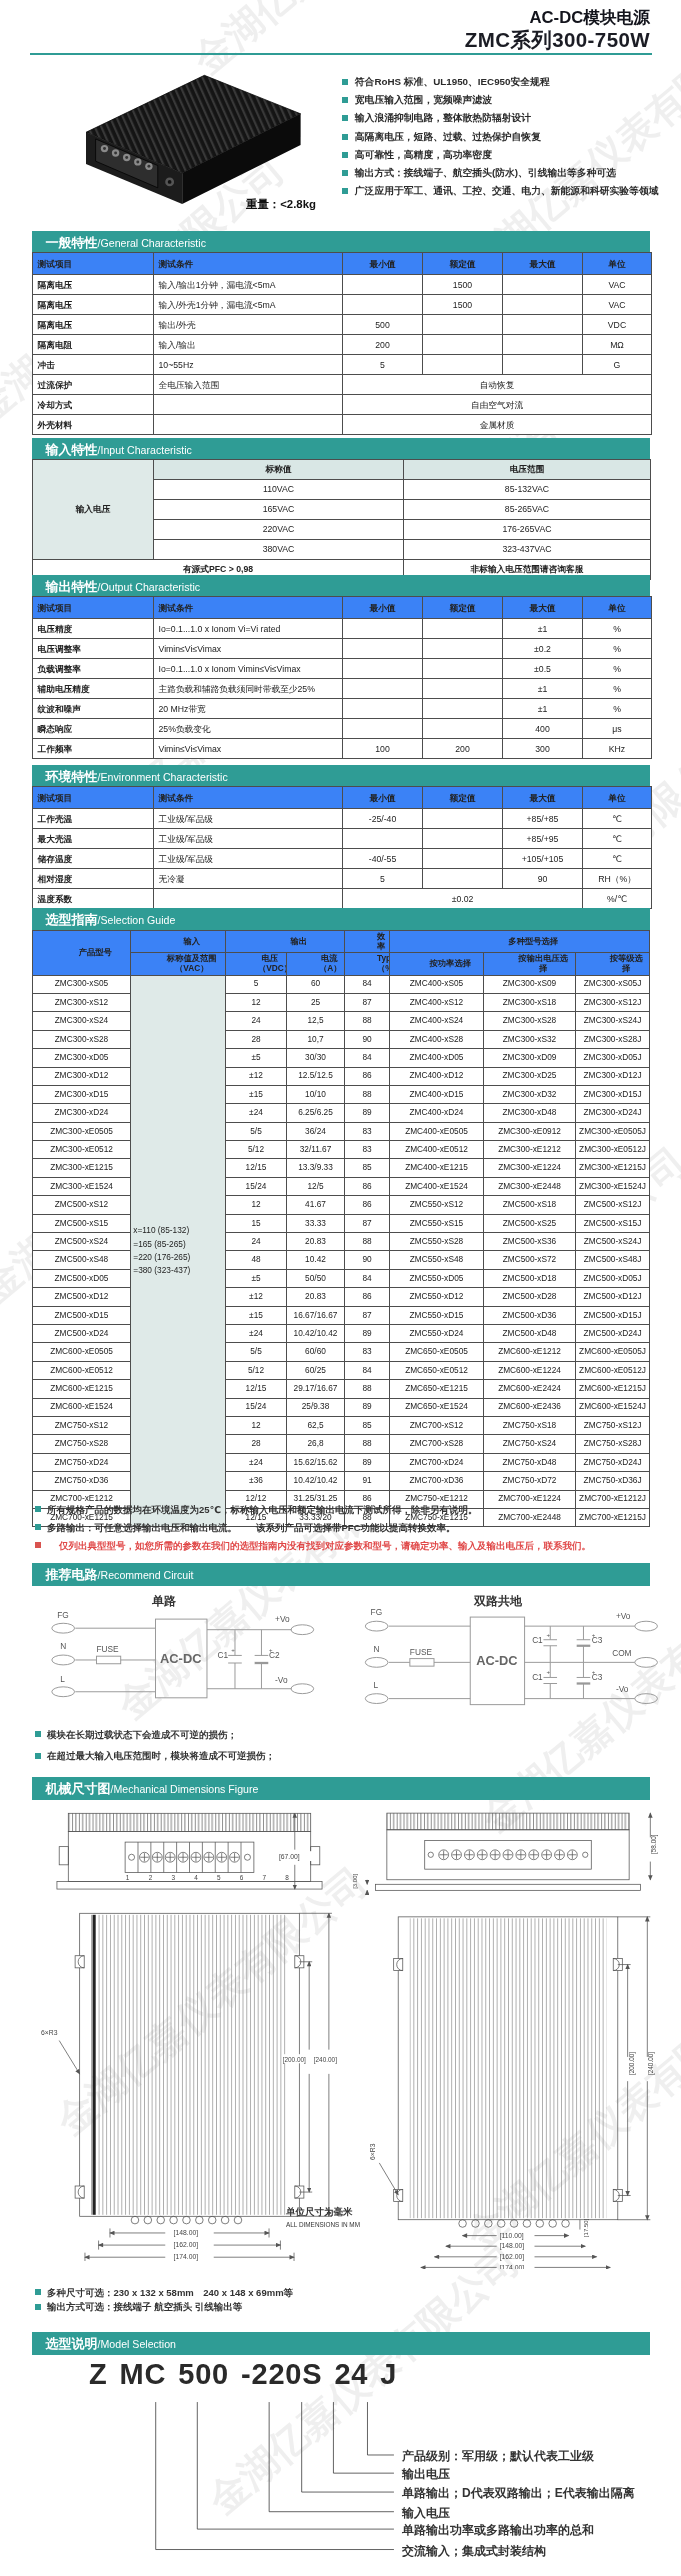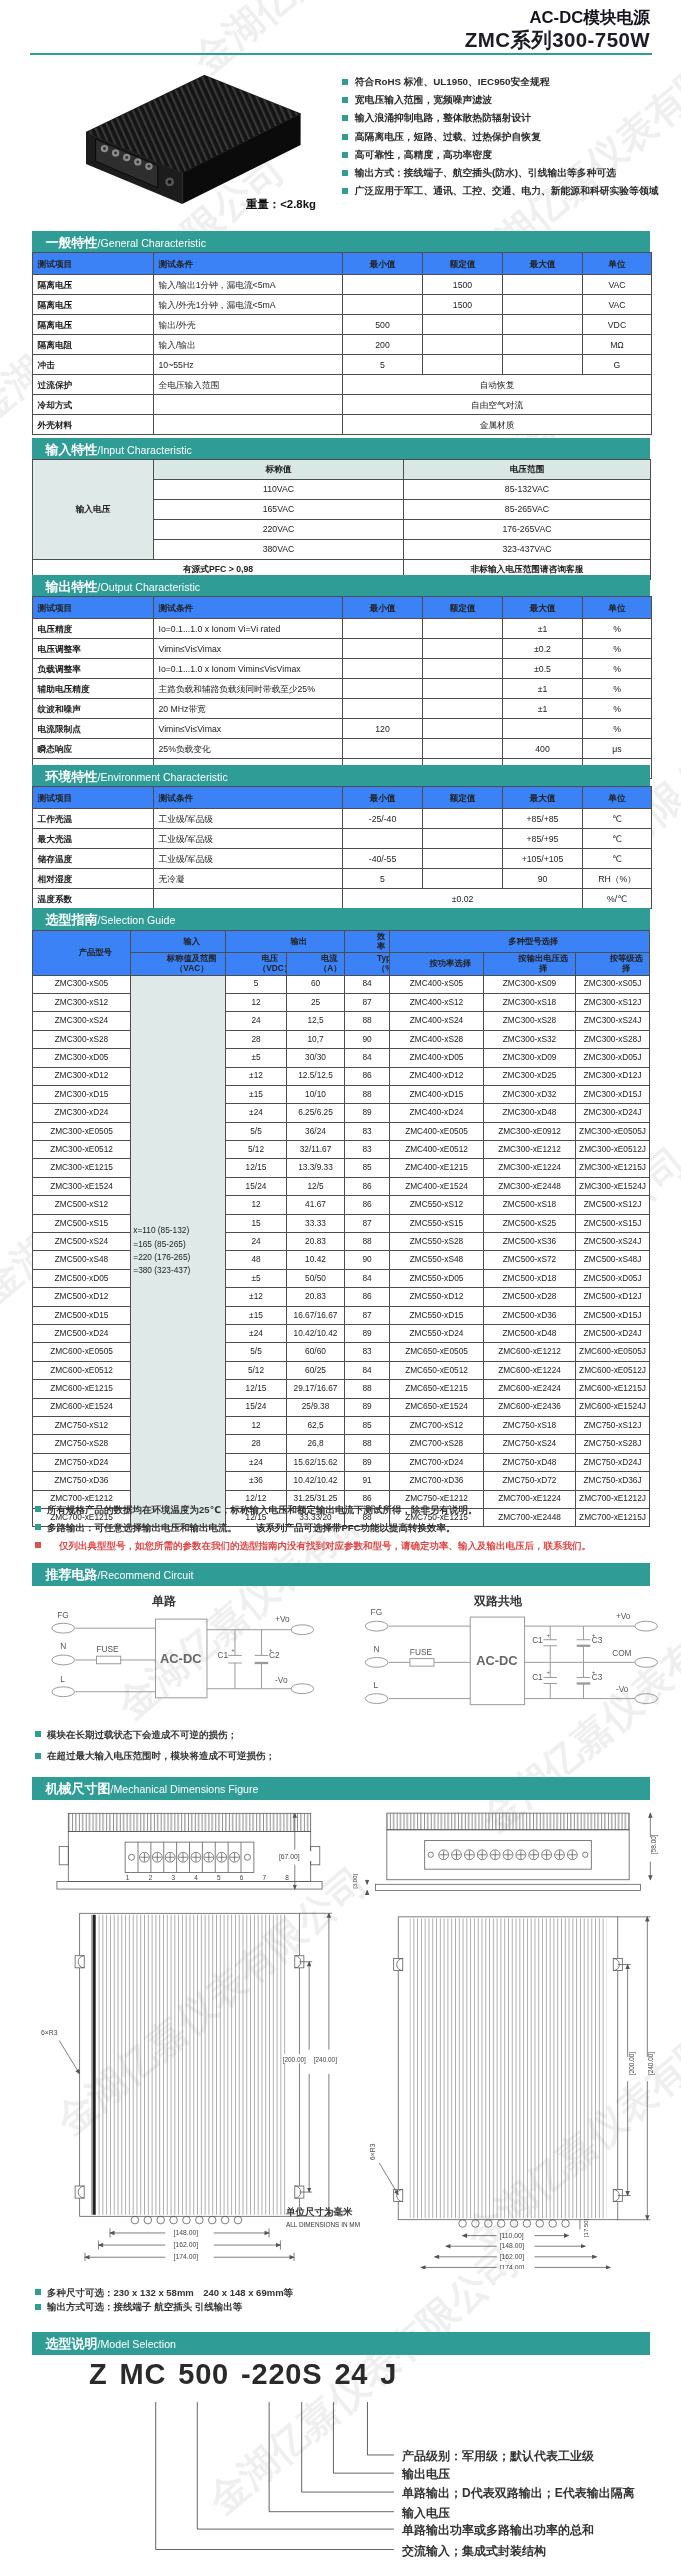--- a/index.html
+++ b/index.html
@@ -327,28 +327,20 @@
         </tr>
         <tr>
           <td>纹波和噪声</td>
           <td>20 MHz带宽</td>
           <td></td>
           <td></td>
           <td>±1</td>
           <td>%</td>
         </tr>
         <tr>
-          <td>电流限制点</td>
-          <td>Vimin≤Vi≤Vimax</td>
-          <td>120</td>
-          <td></td>
-          <td></td>
-          <td>%</td>
-        </tr>
-        <tr>
           <td>瞬态响应</td>
           <td>25%负载变化</td>
           <td></td>
           <td></td>
           <td>400</td>
           <td>μs</td>
         </tr>
         <tr>
           <td>工作频率</td>
           <td>Vimin≤Vi≤Vimax</td>

